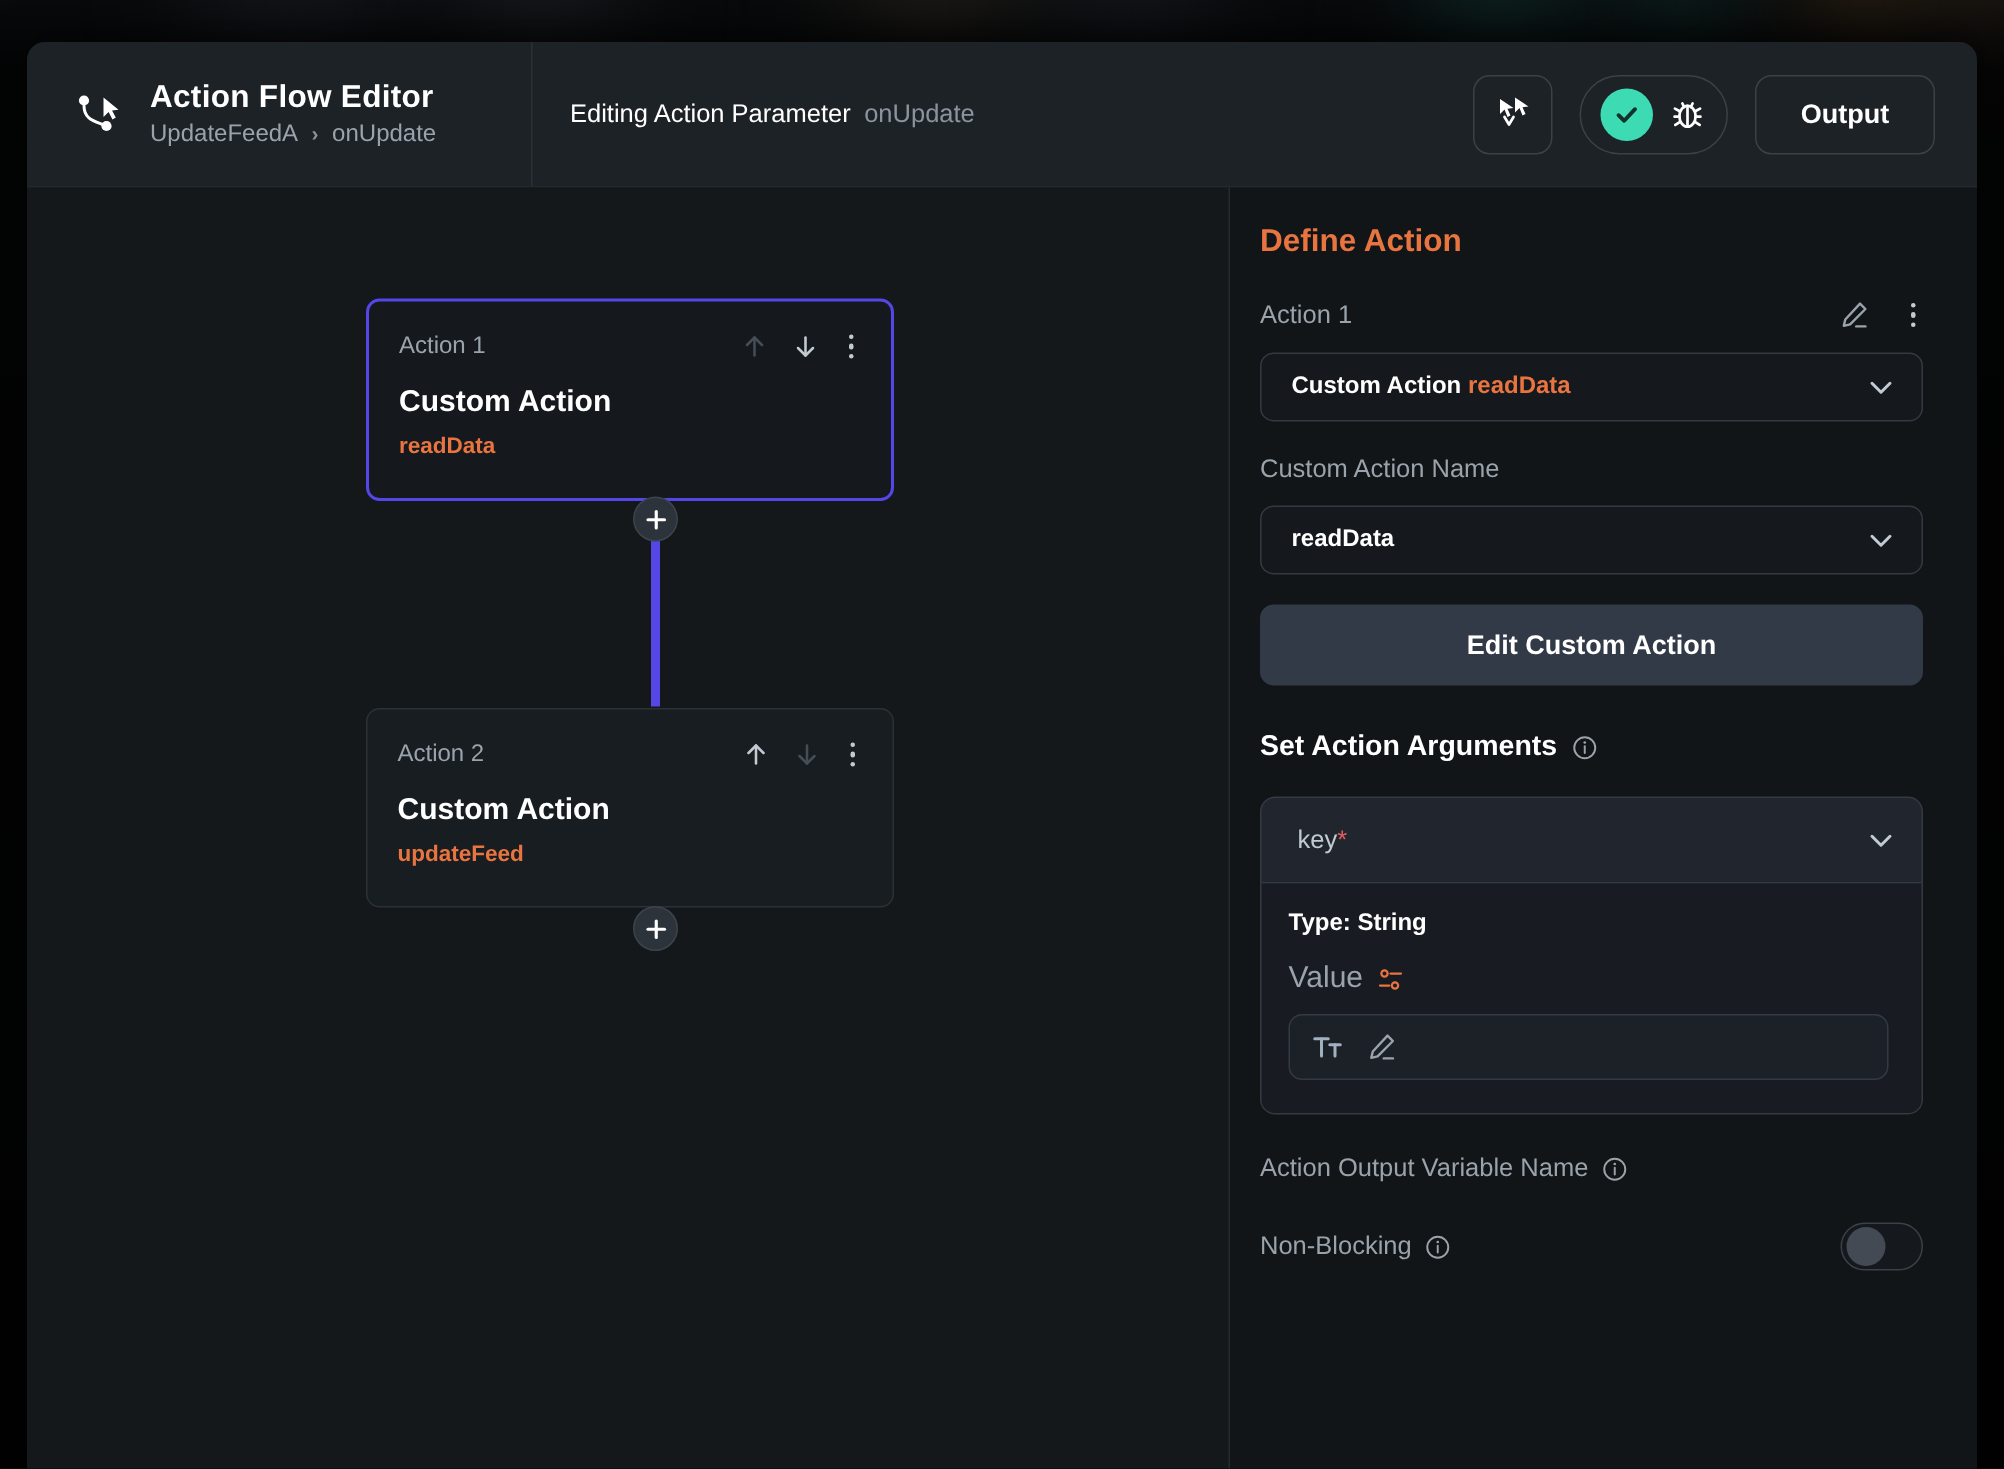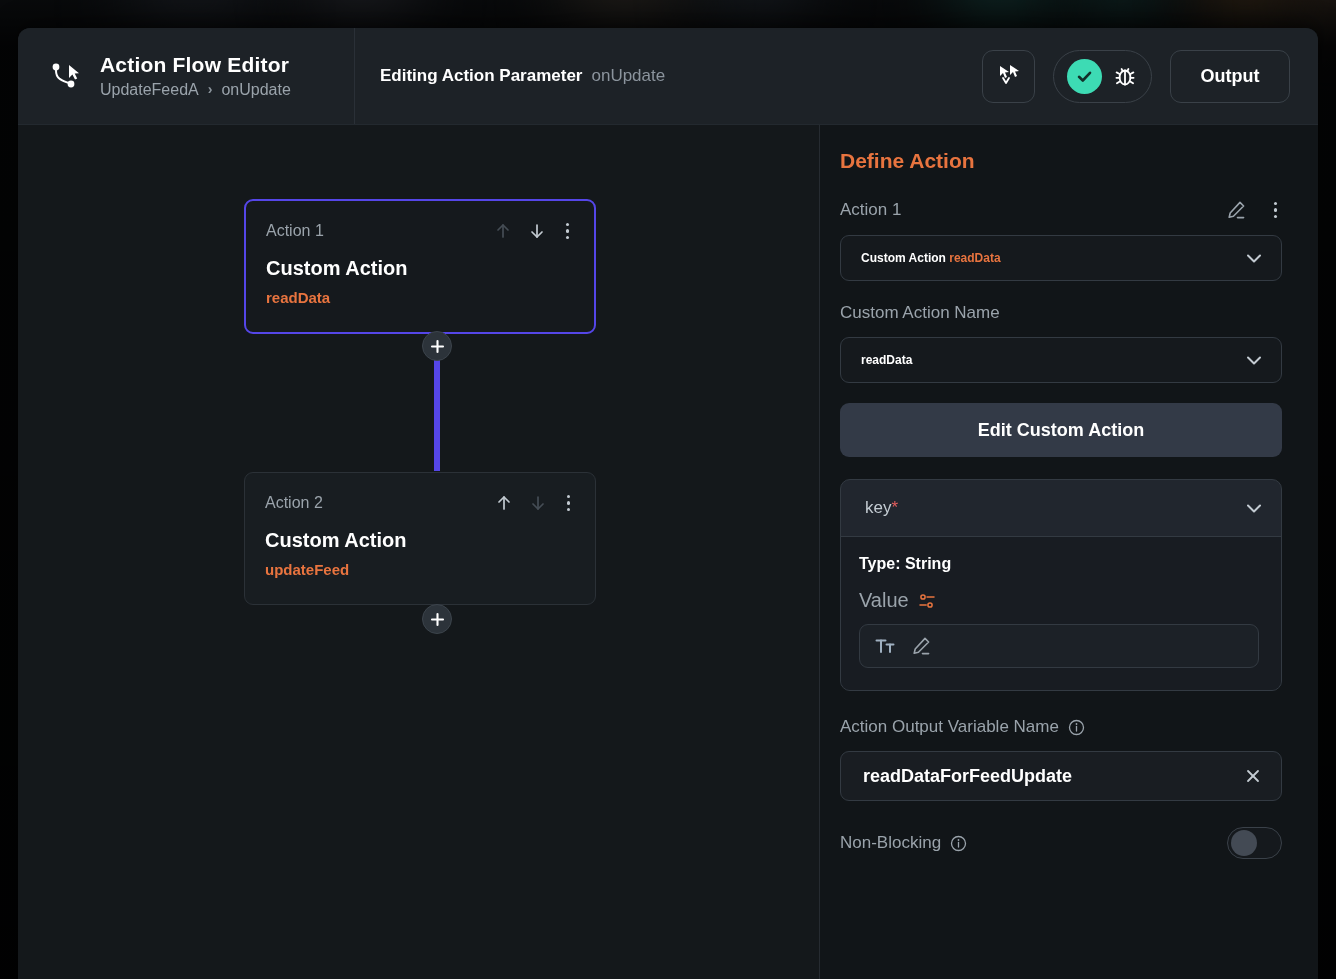--- a/index.html
+++ b/index.html
@@ -72,21 +72,21 @@
   .crumb-sep { color: #8b949c; font-size: 14px; font-weight: bold; }
 
   #header-mid {
     flex: 1;
     display: flex;
     align-items: center;
     gap: 9px;
     padding-left: 25px;
     font-size: 17px;
   }
-  .mid-label { color: #ffffff; font-weight: bold; }
+  .mid-label { color: #ffffff; }
   .mid-value { color: #8b949d; }
 
   #header-actions {
     display: flex;
     align-items: center;
     gap: 18px;
     padding-right: 28px;
   }
   .icon-btn {
     width: 53px; height: 53px;
@@ -201,21 +201,21 @@
 
   .select {
     margin-top: 14px;
     height: 46px;
     border: 1px solid #333a42;
     border-radius: 9px;
     background: #15191d;
     display: flex; align-items: center; justify-content: space-between;
     padding: 0 16px 0 20px;
   }
-  .select-text { font-size: 12px; color: #ffffff; font-weight: bold; }
+  .select-text { font-size: 16px; color: #ffffff; font-weight: bold; }
   .select-text .accent { color: #e8743f; }
   .chev { width: 22px; height: 22px; color: #c3cbd2; }
 
   .solid-btn {
     margin-top: 20px;
     height: 54px;
     border-radius: 9px;
     background: #333a47;
     display: flex; align-items: center; justify-content: center;
     color: #ffffff; font-size: 18px; font-weight: bold;
@@ -479,20 +479,30 @@
         <span class="select-text">readData</span>
         <span class="chev">
           <svg viewBox="0 0 22 22" fill="none" stroke="currentColor" stroke-width="2" stroke-linecap="round" stroke-linejoin="round">
             <path d="M5 8.5 L11 14.5 L17 8.5"></path>
           </svg>
         </span>
       </div>
 
       <div class="solid-btn">Edit Custom Action</div>
 
+      <div class="section-head">
+        <span>Set Action Arguments</span>
+        <span class="info">
+          <svg viewBox="0 0 17 17" fill="none" stroke="currentColor" stroke-width="1.3">
+            <circle cx="8.5" cy="8.5" r="7"></circle>
+            <path d="M8.5 7.5 L8.5 12" stroke-linecap="round"></path>
+            <circle cx="8.5" cy="5" r=".9" fill="currentColor" stroke="none"></circle>
+          </svg>
+        </span>
+      </div>
 
       <div class="arg-card">
         <div class="arg-head">
           <span class="arg-name">
             <span>key</span><span class="req">*</span>
           </span>
           <span class="chev">
             <svg viewBox="0 0 22 22" fill="none" stroke="currentColor" stroke-width="2" stroke-linecap="round" stroke-linejoin="round">
               <path d="M5 8.5 L11 14.5 L17 8.5"></path>
             </svg>
@@ -534,29 +544,20 @@
         <span class="field-label">Action Output Variable Name</span>
         <span class="info">
           <svg viewBox="0 0 17 17" fill="none" stroke="currentColor" stroke-width="1.3">
             <circle cx="8.5" cy="8.5" r="7"></circle>
             <path d="M8.5 7.5 L8.5 12" stroke-linecap="round"></path>
             <circle cx="8.5" cy="5" r=".9" fill="currentColor" stroke="none"></circle>
           </svg>
         </span>
       </div>
 
-      <div class="text-input">
-        <span class="text-input-value">readDataForFeedUpdate</span>
-        <span class="x-icon">
-          <svg viewBox="0 0 20 20" fill="none" stroke="currentColor" stroke-width="1.8" stroke-linecap="round">
-            <path d="M5 5 L15 15"></path>
-              <path d="M15 5 L5 15"></path>
-          </svg>
-        </span>
-      </div>
 
       <div class="toggle-row">
         <div class="label-row">
           <span class="field-label">Non-Blocking</span>
           <span class="info">
             <svg viewBox="0 0 17 17" fill="none" stroke="currentColor" stroke-width="1.3">
               <circle cx="8.5" cy="8.5" r="7"></circle>
               <path d="M8.5 7.5 L8.5 12" stroke-linecap="round"></path>
               <circle cx="8.5" cy="5" r=".9" fill="currentColor" stroke="none"></circle>
             </svg>

